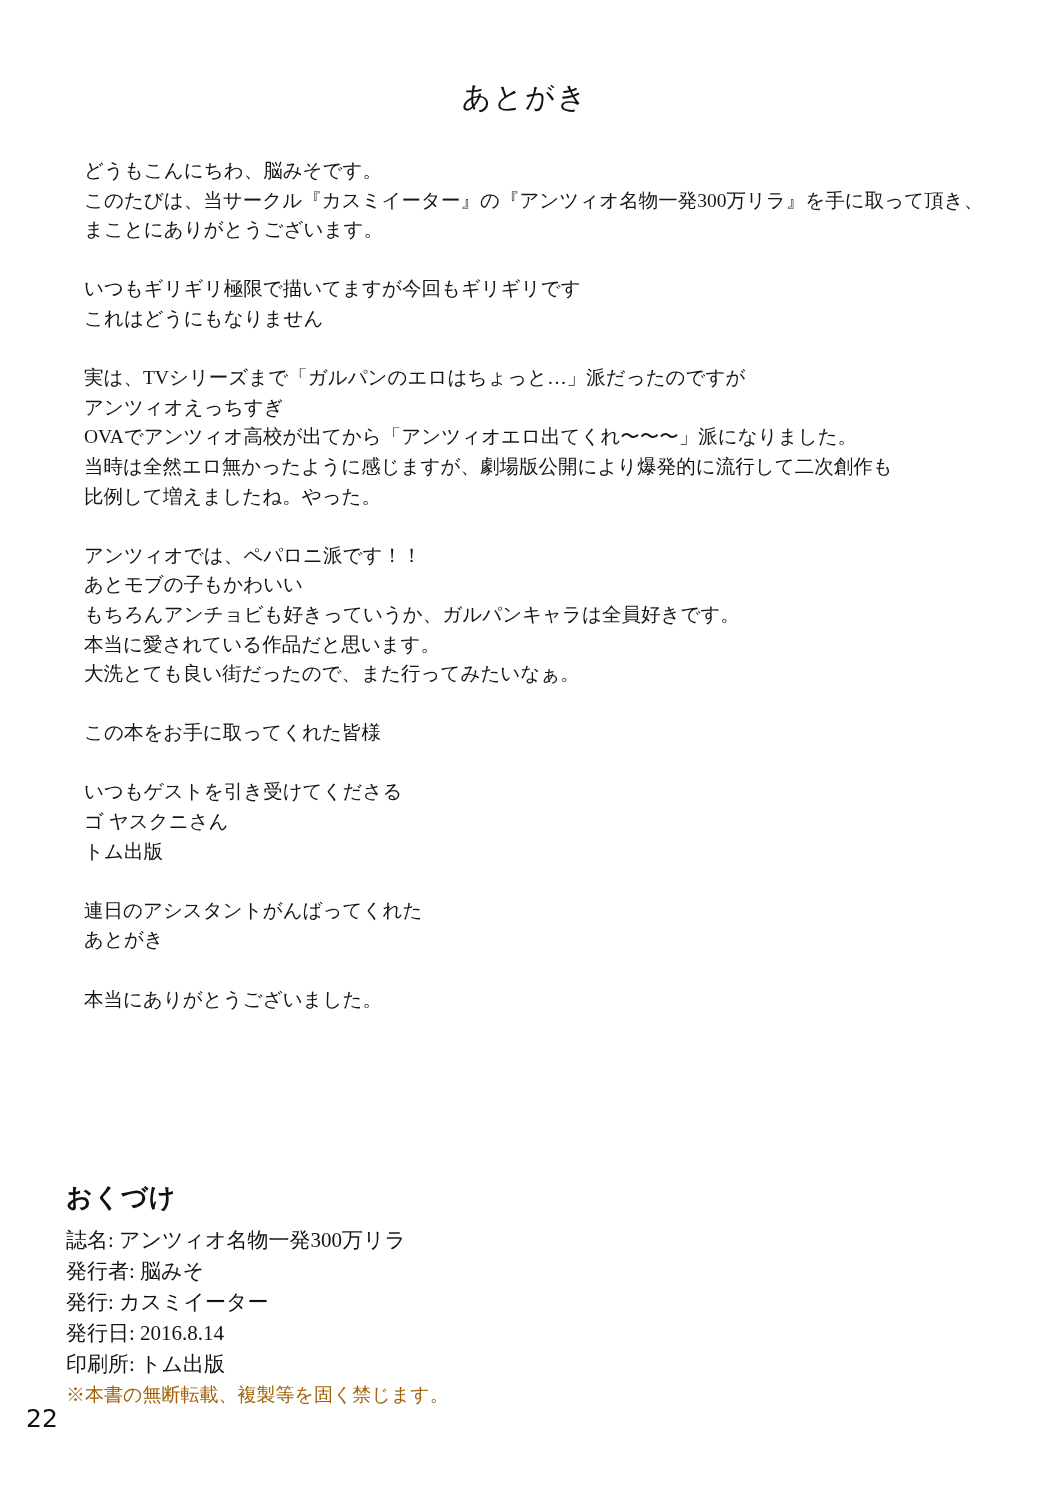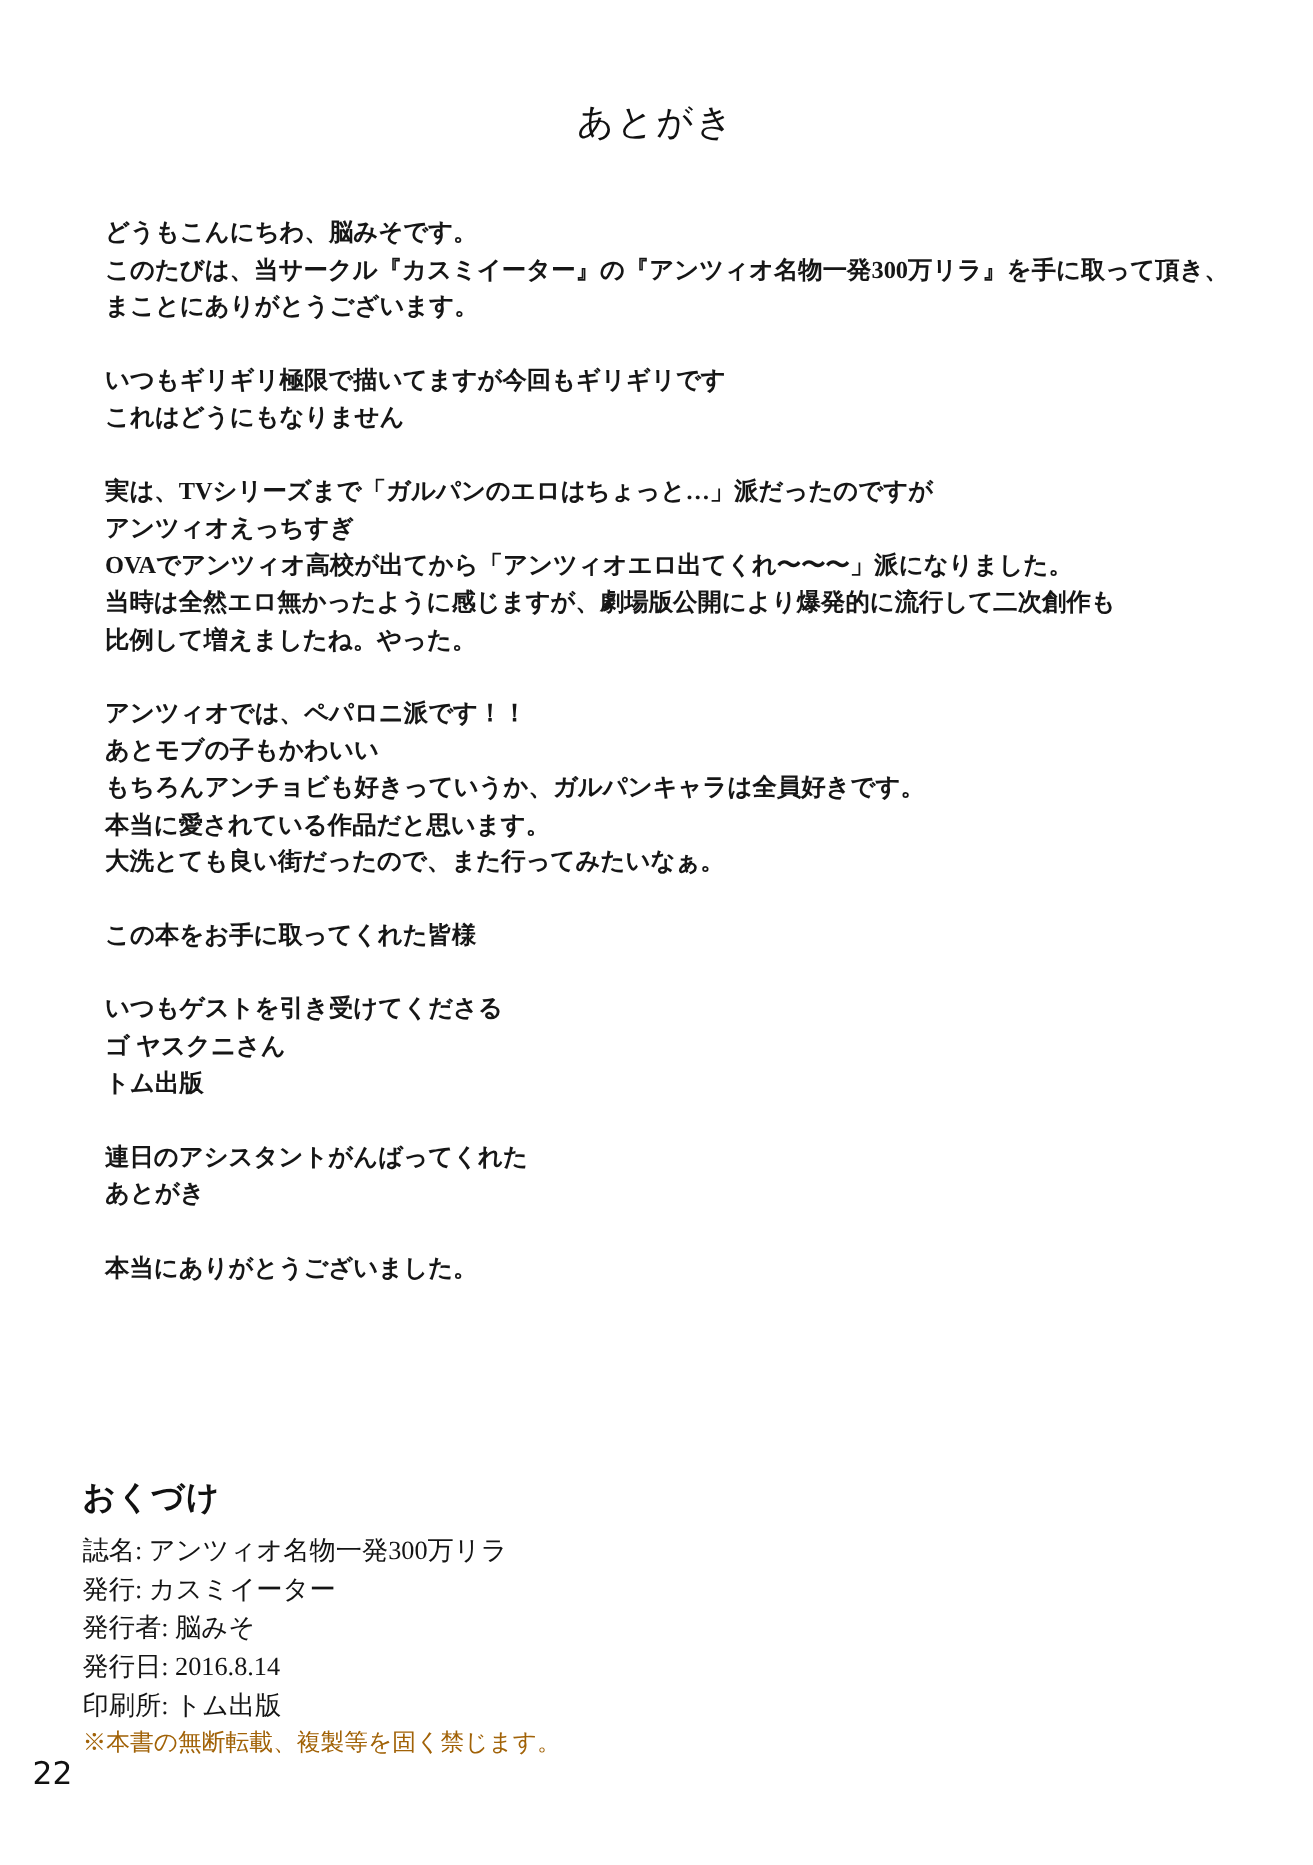--- a/index.html
+++ b/index.html
@@ -26,27 +26,26 @@
     width: 100%;
     text-align: center;
     font-family: "DejaVu Sans", "Liberation Sans", sans-serif;
     font-size: 29px;
     font-weight: normal;
     letter-spacing: 2px;
     color: #111;
   }
   .body-text {
     position: absolute;
-    top: 172px;
+    top: 156px;
     left: 84px;
     width: 830px;
     font-size: 19.5px;
     line-height: 29.6px;
     color: #161616;
-    font-weight: bold;
   }
   .para {
     margin: 0 0 29.6px 0;
   }
   .para:last-child {
     margin-bottom: 0;
   }
   .line {
     display: block;
     white-space: nowrap;
@@ -141,22 +140,22 @@
 
     <p class="para">
       <span class="line">本当にありがとうございました。</span>
     </p>
 
   </div>
 
   <div class="colophon">
     <div class="colophon-title">おくづけ</div>
     <div class="colophon-line">誌名: アンツィオ名物一発300万リラ</div>
+    <div class="colophon-line">発行者: 脳みそ</div>
     <div class="colophon-line">発行: カスミイーター</div>
-    <div class="colophon-line">発行者: 脳みそ</div>
     <div class="colophon-line">発行日: 2016.8.14</div>
     <div class="colophon-line">印刷所: トム出版</div>
     <div class="colophon-note">※本書の無断転載、複製等を固く禁じます。</div>
   </div>
 
   <div class="page-number">22</div>
 
 </div>
 
 </body></html>

